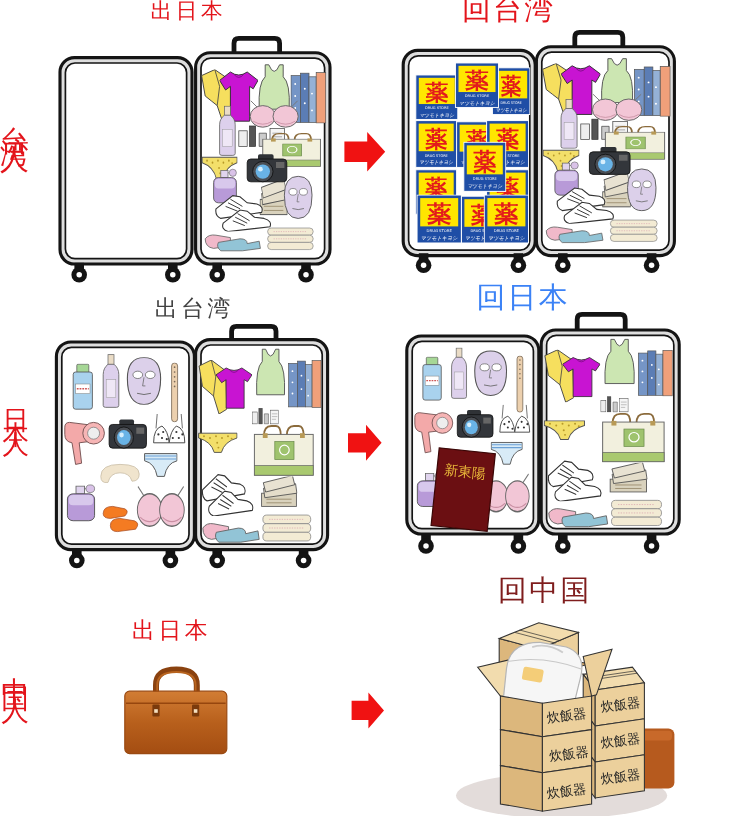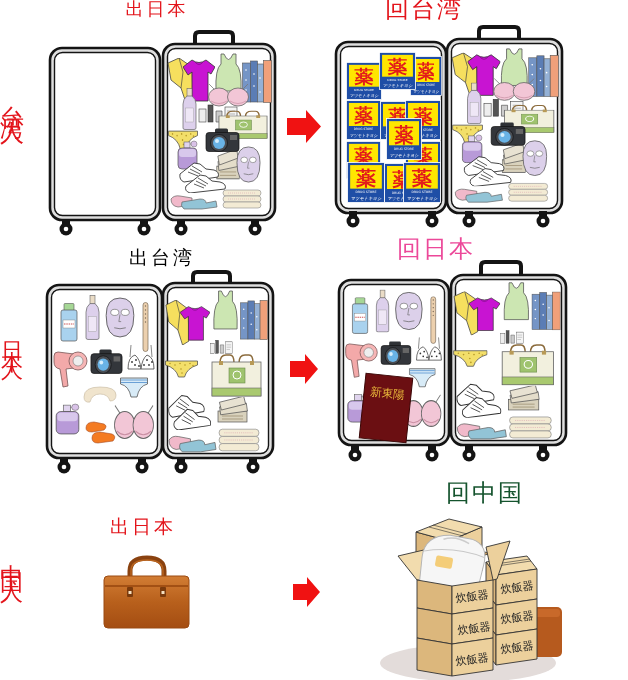--- a/index.html
+++ b/index.html
@@ -543,16 +543,16 @@
     </g>
   </g>
 </svg>
 
 <div id="g1" class="group red-label" style="color: rgb(227, 20, 27);">台湾人</div>
 <div id="g2" class="group red-label" style="color: rgb(227, 20, 27);">日本人</div>
 <div id="g3" class="group red-label" style="color: rgb(227, 20, 27);">中国人</div>
 
 <div id="c1" class="caption red-label" style="color: rgb(227, 20, 27);">出日本</div>
 <div id="c2" class="caption red-label" style="color: rgb(227, 20, 27);">回台湾</div>
-<div id="c3" class="caption red-label" style="color: #000000;">出台湾</div>
-<div id="c4" class="caption red-label" style="color: #ec4899;">回日本</div>
+<div id="c3" class="caption red-label" style="color: #404040;">出台湾</div>
+<div id="c4" class="caption red-label" style="color: #3b82f6;">回日本</div>
 <div id="c5" class="caption red-label" style="color: rgb(227, 20, 27);">出日本</div>
-<div id="c6" class="caption red-label" style="color: #14532d; text-align: right;">回中国</div>
+<div id="c6" class="caption red-label" style="color: #7f1d1d;">回中国</div>
 
 </body></html>

